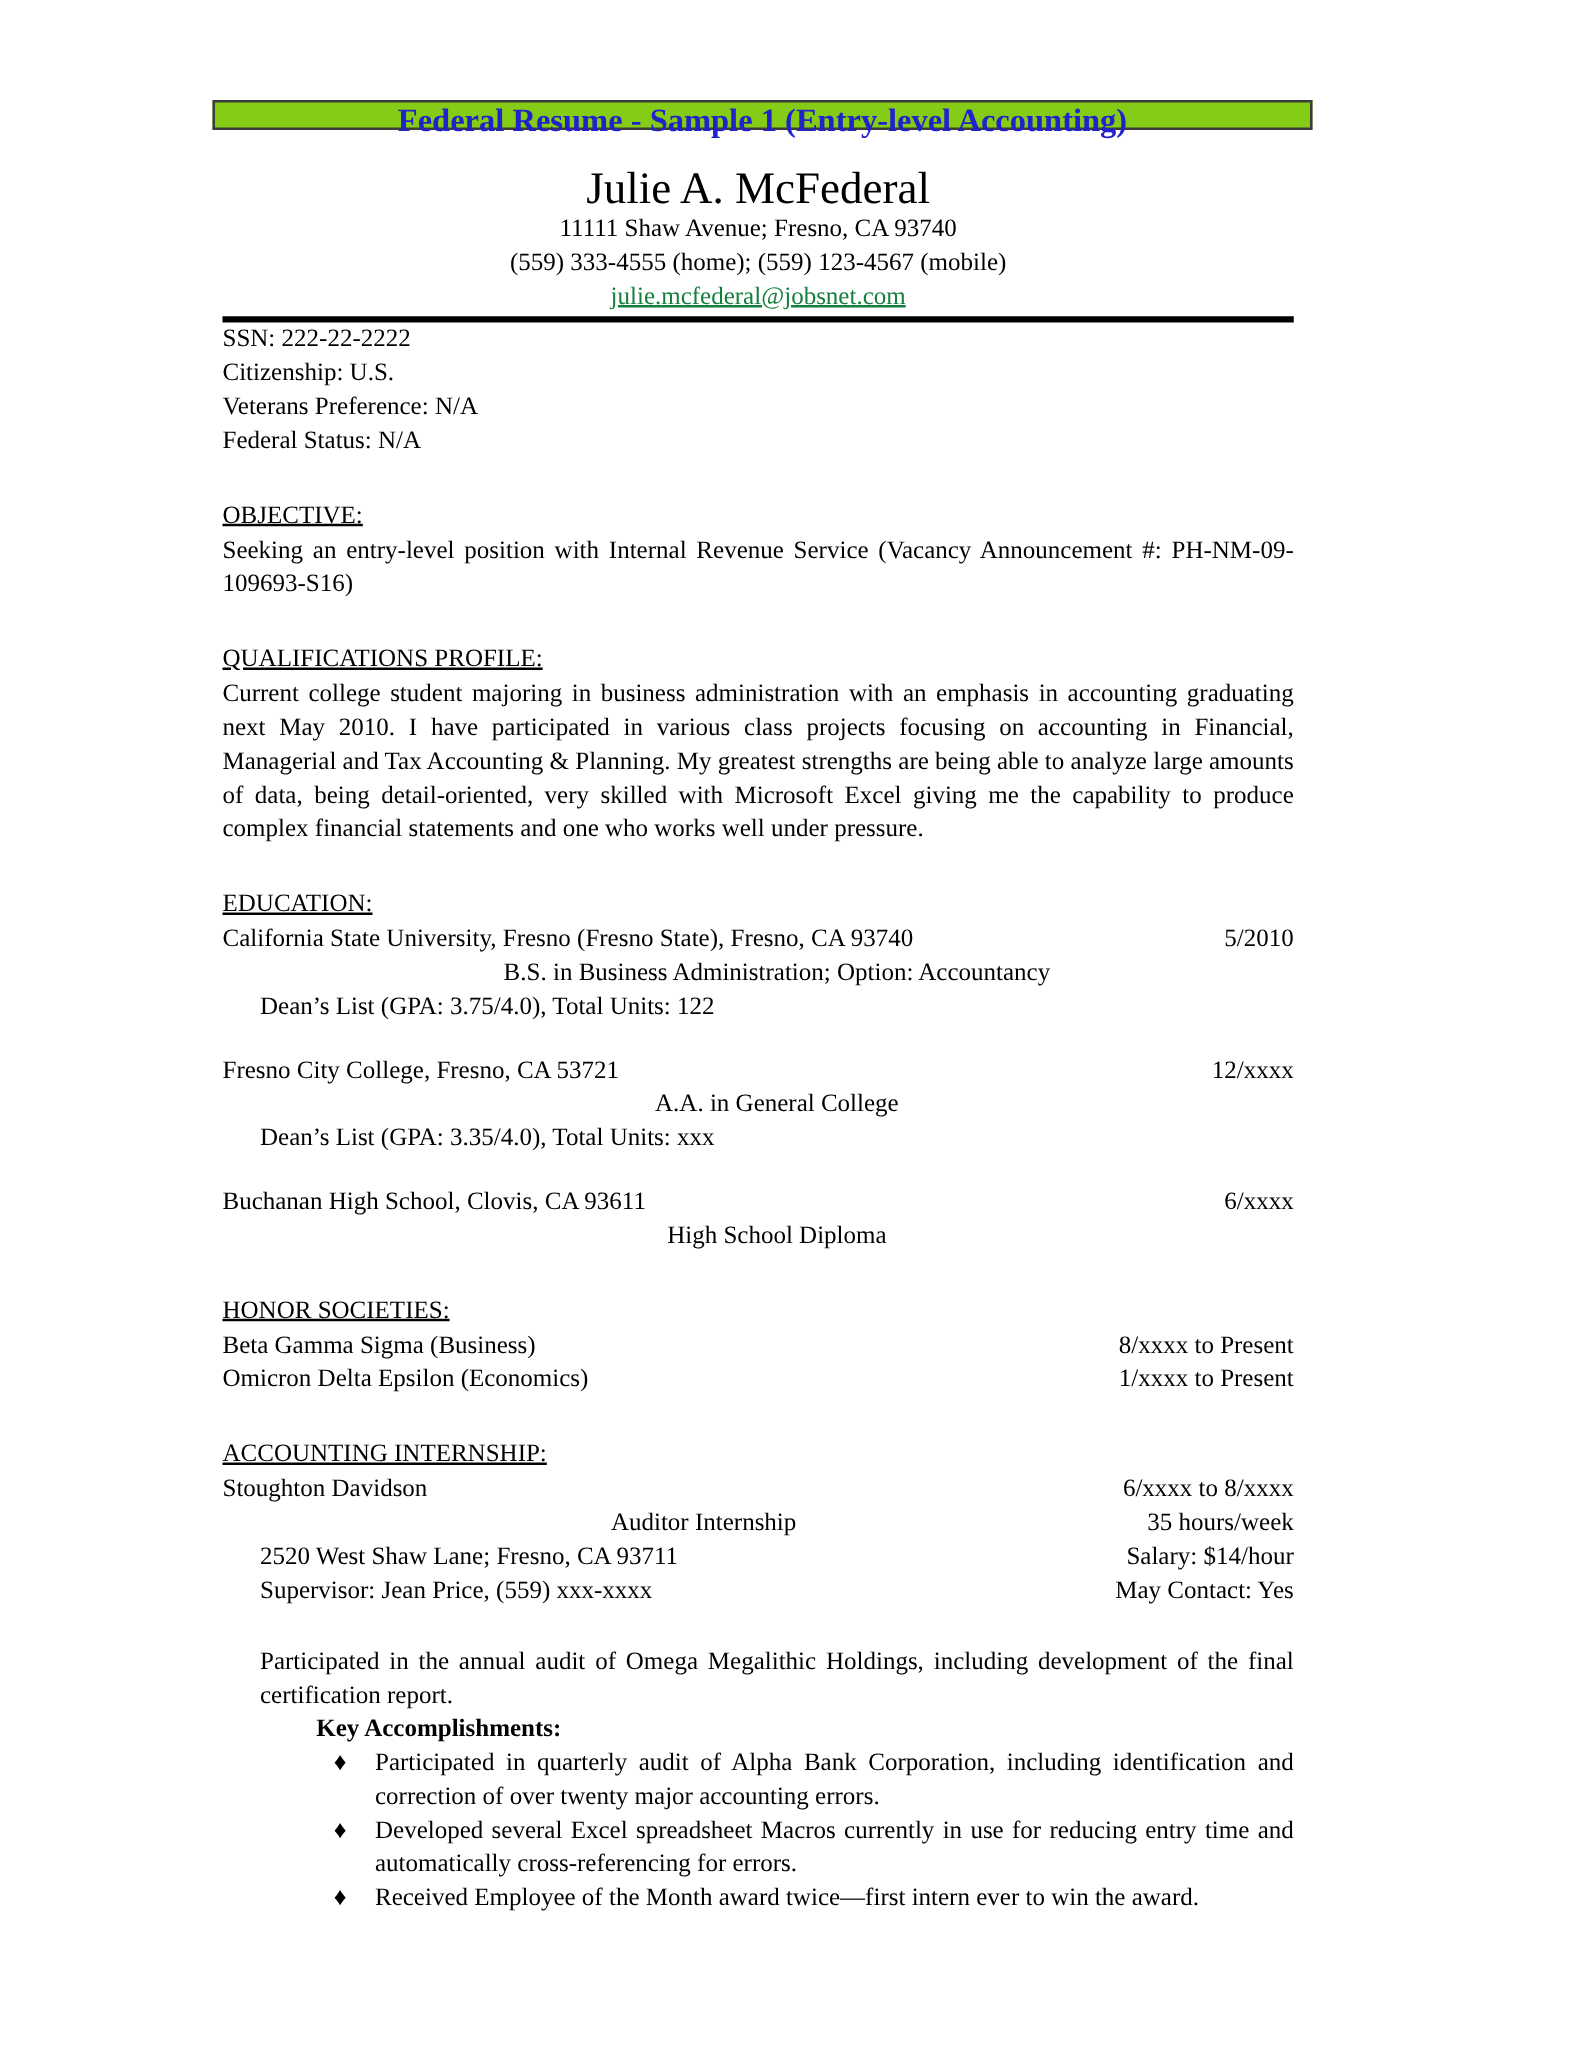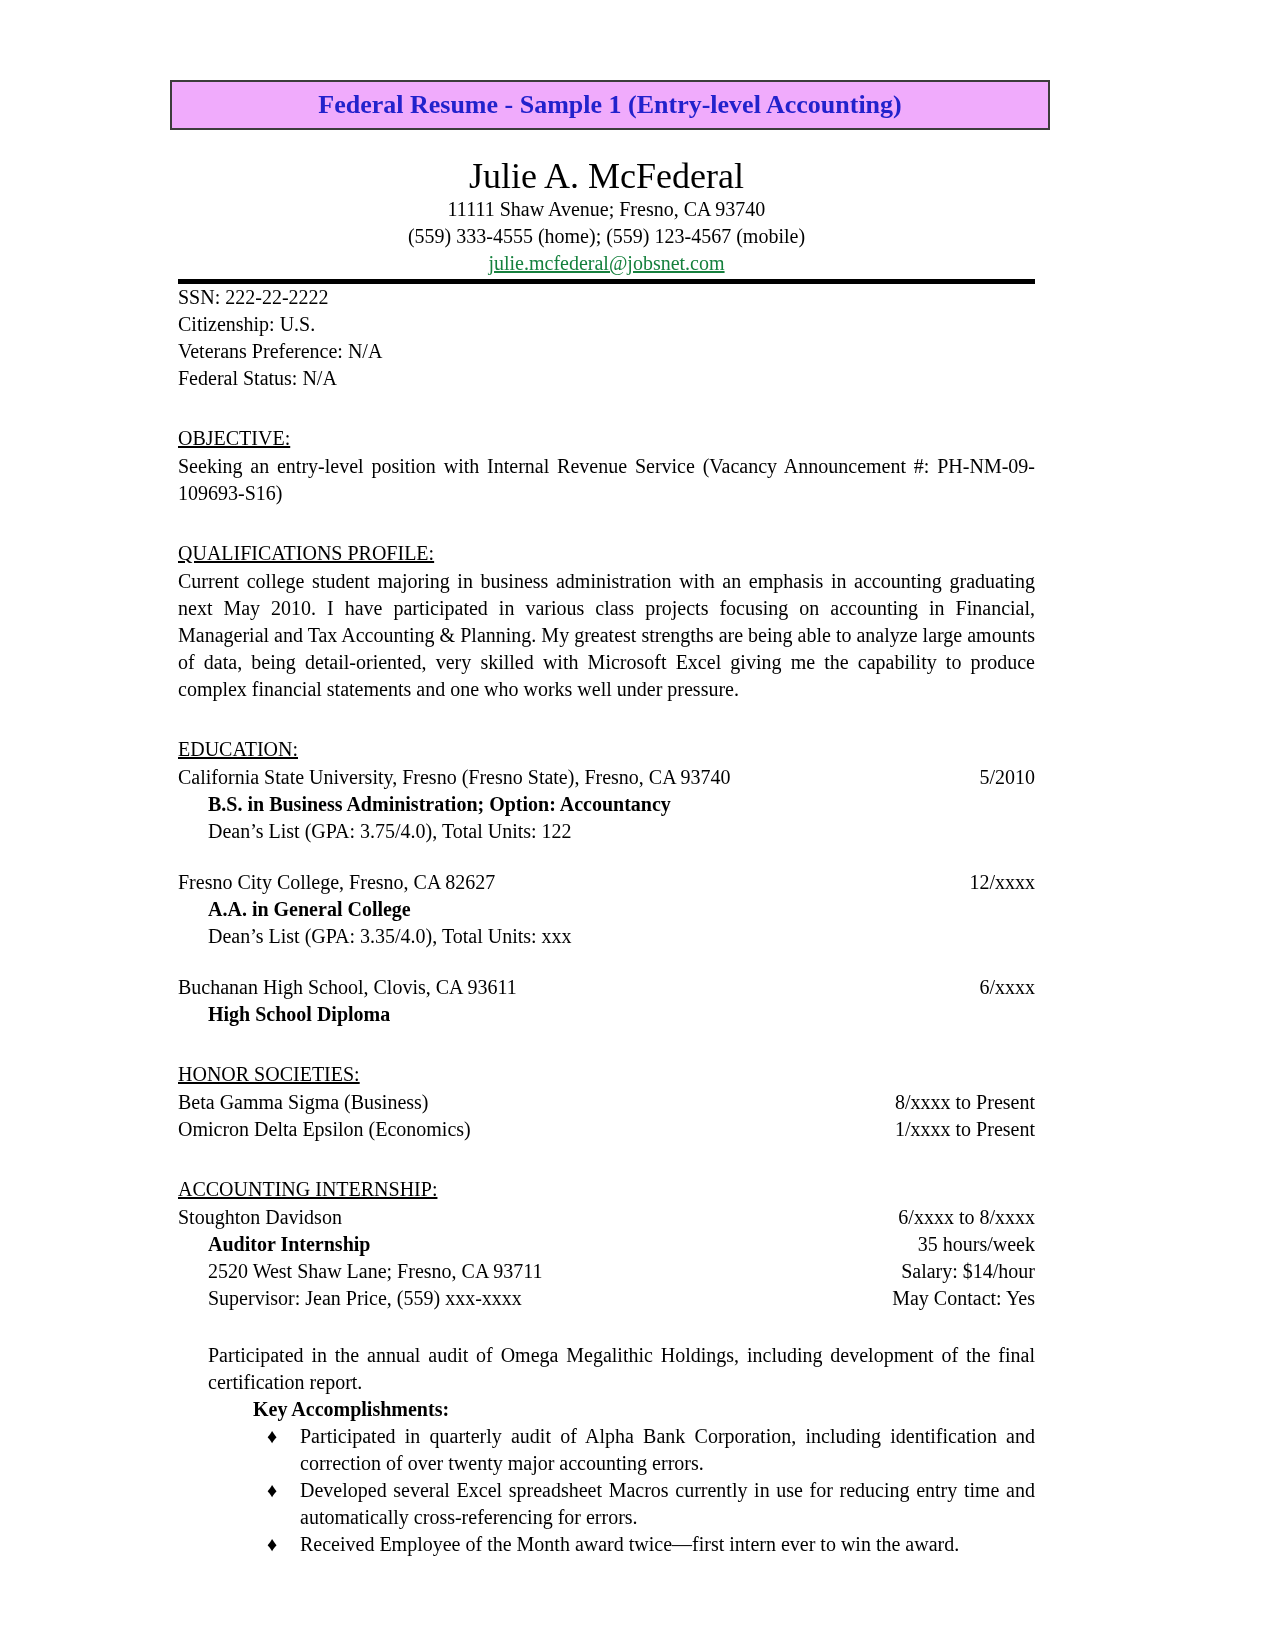--- a/index.html
+++ b/index.html
@@ -3,23 +3,23 @@
 <meta charset="utf-8">
 <style>
   * { margin:0; padding:0; box-sizing:border-box; }
   html,body { background:#ffffff; }
   body {
     width:1275px; height:1650px; position:relative;
     font-family:"Liberation Serif","DejaVu Serif",serif;
     font-size:20px; color:#000; overflow:hidden;
   }
   .banner {
-    margin:80px 0 0 170px; width:880px; height:50px;
-    border:2px solid #3c3c3c; background:#f0abfc;
-    display:flex; align-items:center; justify-content:center;
+    margin:80px 0 0 170px; width:880px; height:24px;
+    border:2px solid #3c3c3c; background:#84cc16;
+    display:flex; align-items:flex-start; justify-content:center;
   }
   .banner span {
     color:#2222cc; font-weight:bold; font-size:26px;
   }
   .content { margin-left:178px; width:857px; }
   .center { text-align:center; }
   .name { font-size:36px; font-weight:normal; line-height:40px; margin-top:26px; }
   .contact-line { line-height:27px; }
   .email-link {
     color:#15803d; text-decoration:underline; cursor:pointer; line-height:27px;
@@ -29,21 +29,21 @@
   .line { line-height:27px; }
   h2.section {
     margin-top:32px; font-size:20px; font-weight:normal; line-height:29px;
     text-decoration:underline; text-decoration-thickness:2px;
   }
   .para { line-height:27px; text-align:justify; }
   .row { display:flex; justify-content:space-between; line-height:27px; }
   .row .left { flex:1; }
   .row .right { flex:none; text-align:right; white-space:nowrap; }
   .indent1 { padding-left:30px; }
-  .bold { font-weight:bold; }
+  .bold { font-weight:normal;text-align:center; }
   .entry-gap { margin-top:24px; }
   .summary { margin-top:30px; padding-left:30px; line-height:27px; text-align:justify; }
   .key-acc { padding-left:75px; font-weight:bold; line-height:27px; }
   .bullet { display:flex; padding-left:89px; line-height:27px; }
   .bullet .marker { flex:none; width:33px; }
   .bullet .text { flex:1; text-align:justify; }
 </style>
 </head>
 <body>
 
@@ -81,21 +81,21 @@
     <div class="row">
       <span class="left">California State University, Fresno (Fresno State), Fresno, CA 93740</span>
       <span class="right">5/2010</span>
     </div>
     <div class="line indent1 bold">B.S. in Business Administration; Option: Accountancy</div>
     <div class="line indent1">Dean’s List (GPA: 3.75/4.0), Total Units: 122</div>
   </div>
 
   <div class="entry-gap">
     <div class="row">
-      <span class="left">Fresno City College, Fresno, CA 82627</span>
+      <span class="left">Fresno City College, Fresno, CA 53721</span>
       <span class="right">12/xxxx</span>
     </div>
     <div class="line indent1 bold">A.A. in General College</div>
     <div class="line indent1">Dean’s List (GPA: 3.35/4.0), Total Units: xxx</div>
   </div>
 
   <div class="entry-gap">
     <div class="row">
       <span class="left">Buchanan High School, Clovis, CA 93611</span>
       <span class="right">6/xxxx</span>

